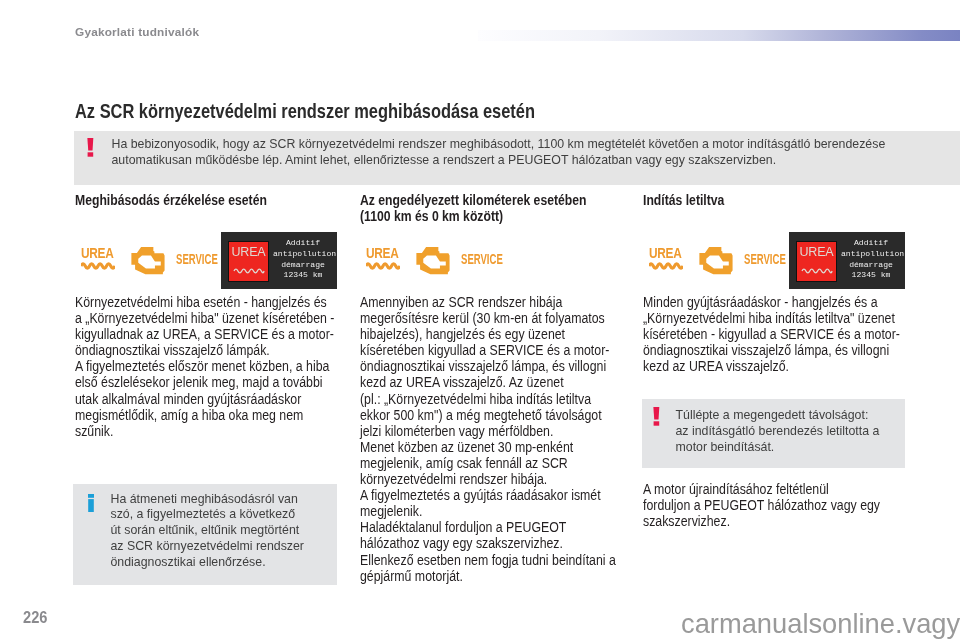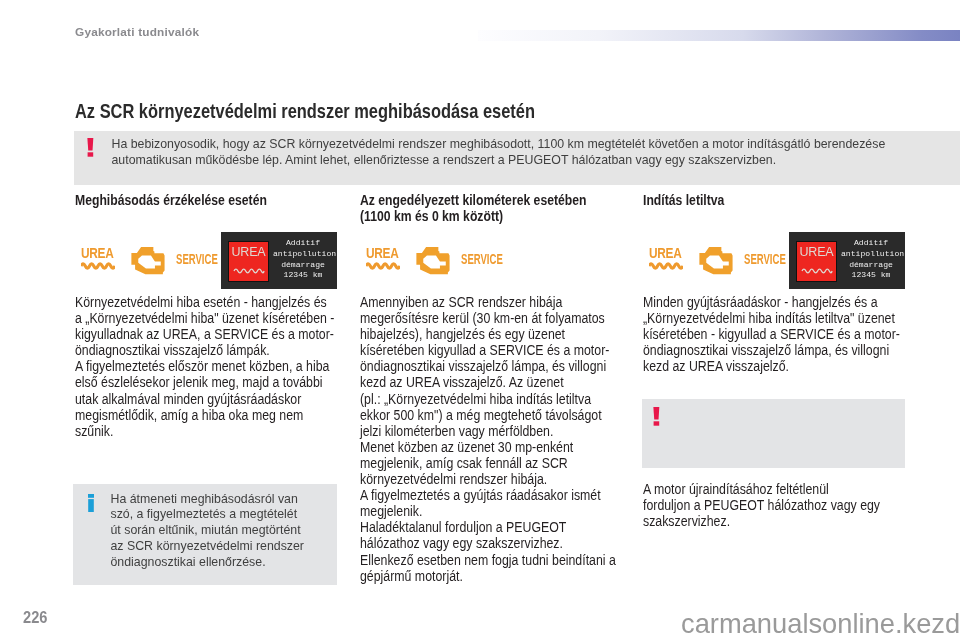--- a/index.html
+++ b/index.html
@@ -159,27 +159,28 @@
     <div class="bodyflow">
       <p>Minden gyújtásráadáskor - hangjelzés és a „Környezetvédelmi hiba indítás letiltva" üzenet kíséretében - kigyullad a SERVICE és a motor­öndiagnosztikai visszajelző lámpa, és villogni kezd az UREA visszajelző.</p>
     </div>
   </div>
 
   <div class="info-box">
     <span class="ibang"><svg width="6" height="18" viewBox="0 0 6 18">
           <rect x="0" y="0" width="6" height="3.8" fill="#1b9fd8"></rect>
           <rect x="0.2" y="5.1" width="5.6" height="12.9" fill="#1b9fd8"></rect>
         </svg></span>
-    <span class="itxt">Ha átmeneti meghibásodásról van szó, a figyelmeztetés a megtételét út során eltűnik, miután megtörtént az SCR környezetvédelmi rendszer öndiagnosztikai ellenőrzése.</span>
+    <span class="itxt">Ha átmeneti meghibásodásról van szó, a figyelmeztetés a következő út során eltűnik, eltűnik megtörtént az SCR környezetvédelmi rendszer öndiagnosztikai ellenőrzése.</span>
   </div>
 
   <div class="warn-box">
     <span class="wbang"><svg width="7" height="19" viewBox="0 0 7 19">
           <path d="M0.4 0 H6.3 L5.5 12.6 H1.2 Z" fill="#e8174a"></path>
           <rect x="0.6" y="14.3" width="5.6" height="4.4" fill="#e8174a"></rect>
         </svg></span>
+    <span class="wtxt">Túllépte a megengedett távolságot: az indításgátló berendezés letiltotta a motor beindítását.</span>
   </div>
 
   <div class="col3-after body">A motor újraindításához feltétlenül forduljon&nbsp;a PEUGEOT hálózathoz vagy egy szakszervizhez.</div>
 
   <div class="pagenum">226</div>
-  <div class="wm">carmanualsonline.kezd</div>
+  <div class="wm">carmanualsonline.vagy</div>
 </div>
 
 </body></html>

